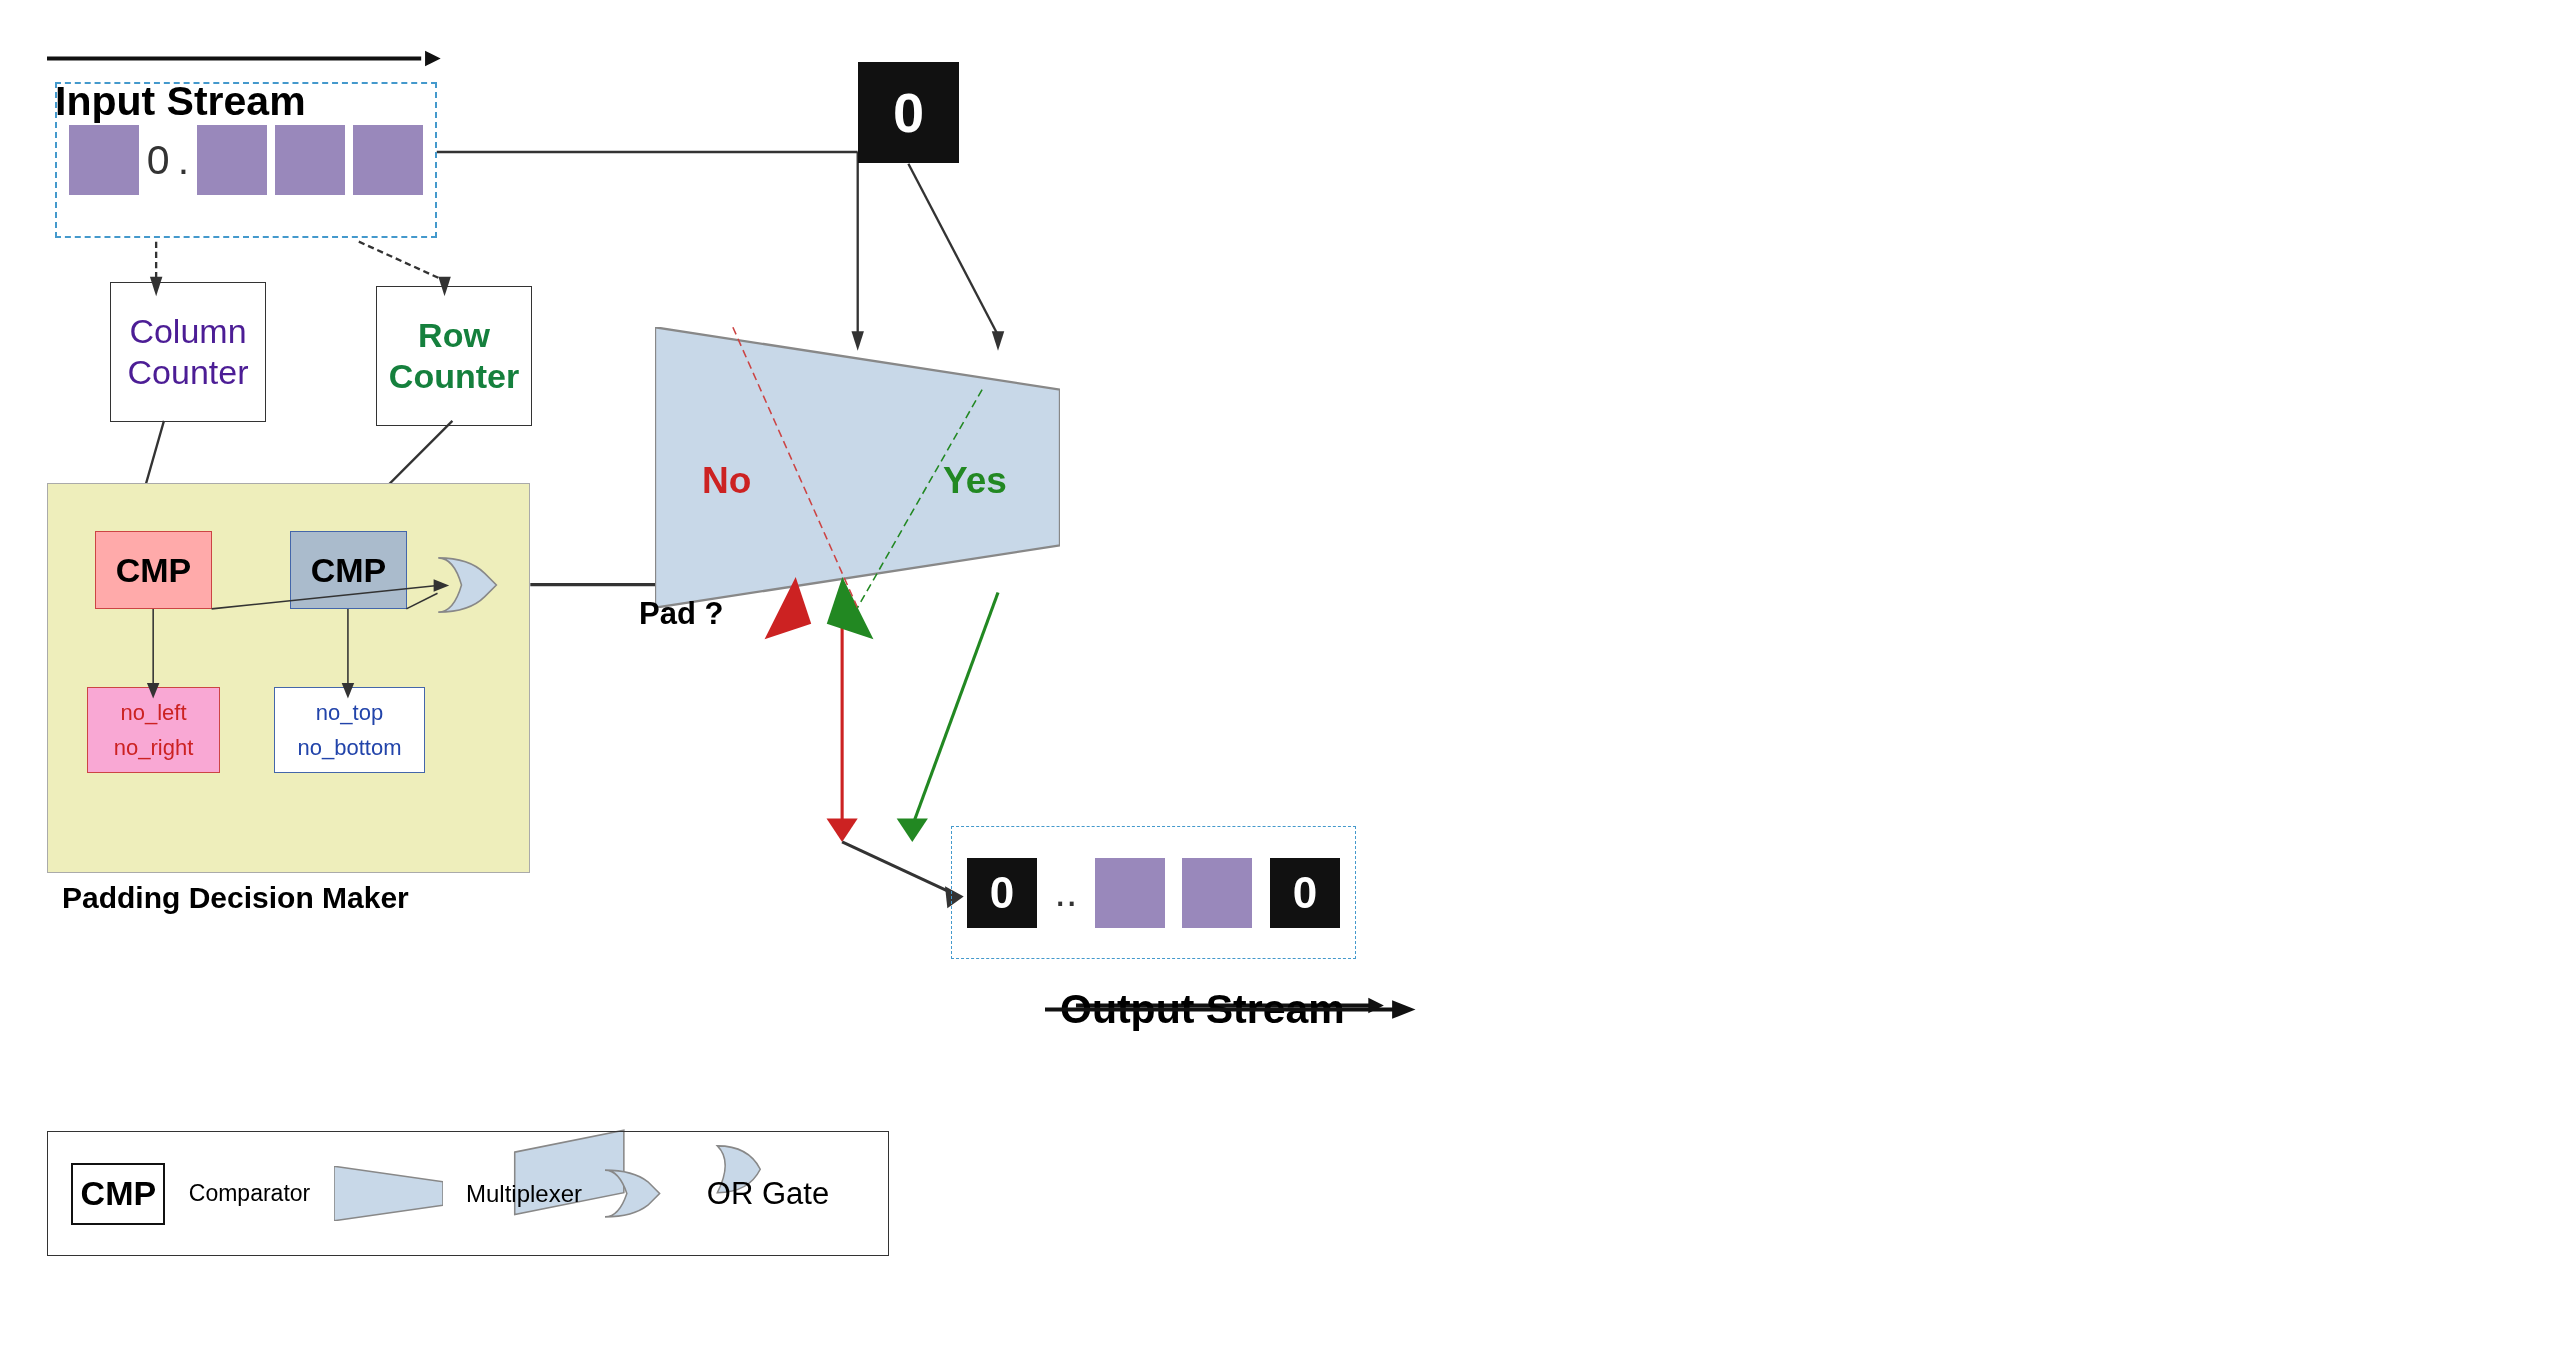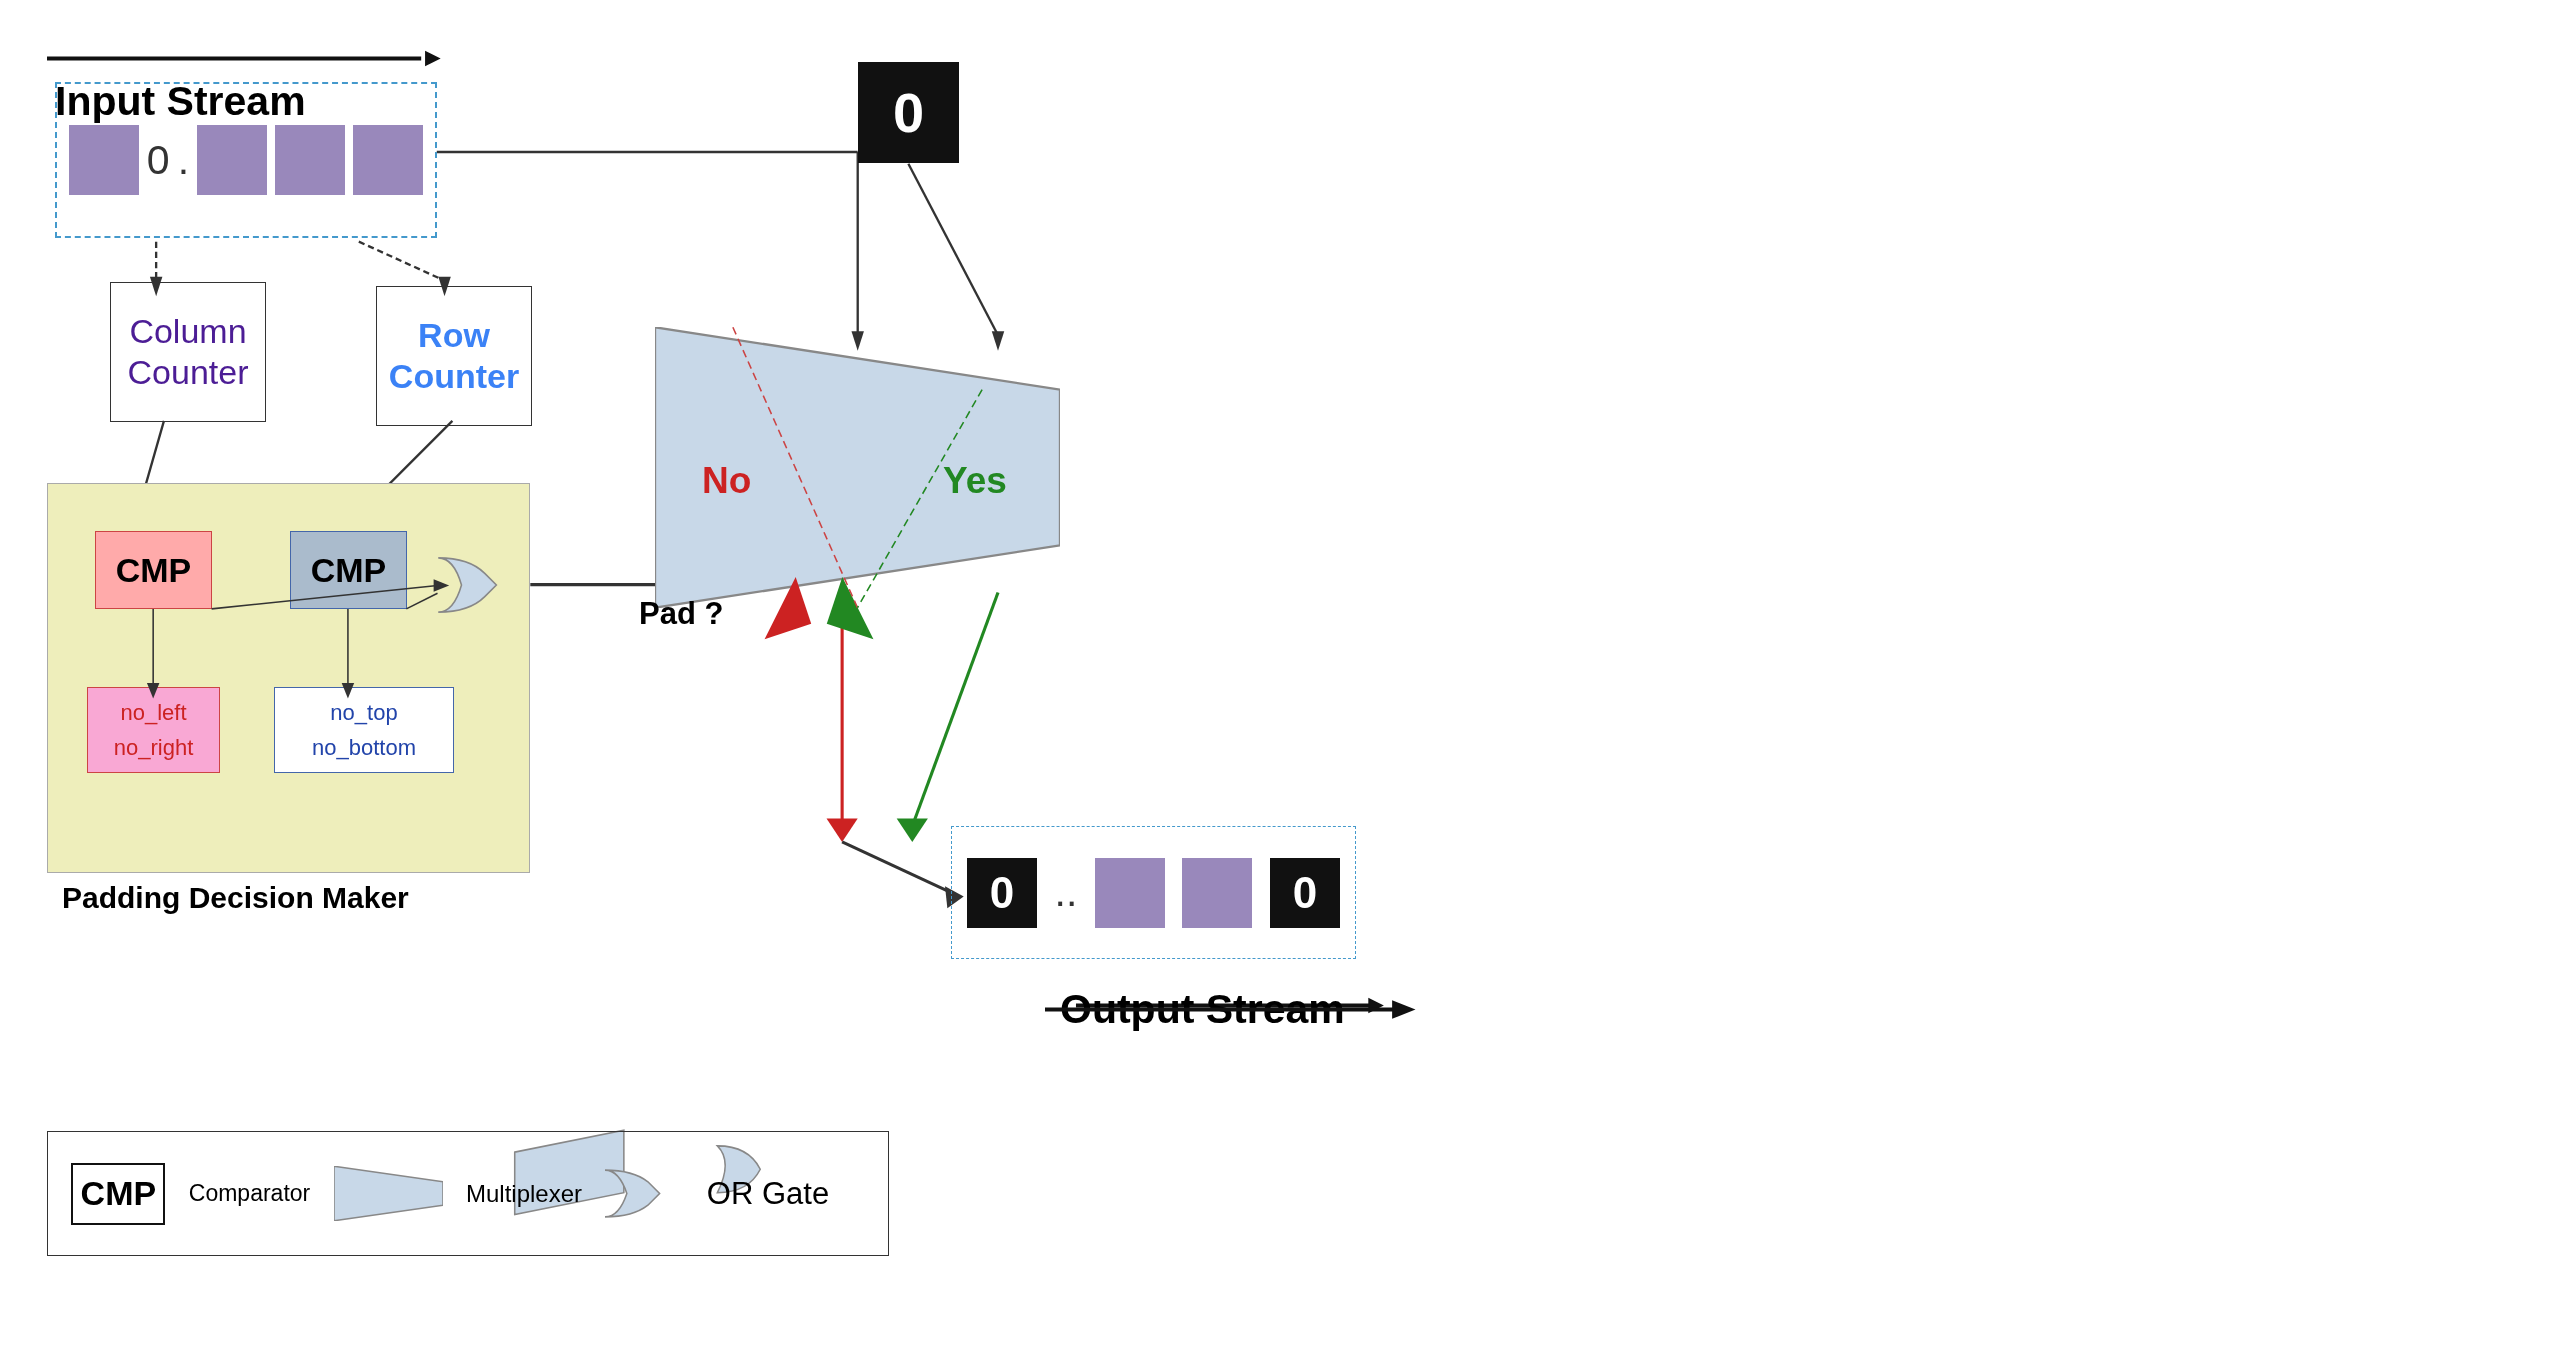--- a/index.html
+++ b/index.html
@@ -89,21 +89,21 @@
 </div>
 
 <div style="position:absolute; top:282px; left:110px; width:156px; height:140px;
             border:1.6px solid #333; display:flex; align-items:center; justify-content:center;
             font-size:34px; font-weight:normal; color:#4c1d95; text-align:center; line-height:1.2;">
   <span>Column<br>Counter</span>
 </div>
 
 <div style="position:absolute; top:286px; left:376px; width:156px; height:140px;
             border:1.6px solid #333; display:flex; align-items:center; justify-content:center;
-            font-size:34px; font-weight:bold; color:#3b82f6; text-align:center; line-height:1.2;">
+            font-size:34px; font-weight:bold; color:#15803d; text-align:center; line-height:1.2;">
   <span>Row<br>Counter</span>
 </div>
 
 <div style="position:absolute; top:483px; left:47px; width:483px; height:390px;
             background:#eeeebb; border:1.6px solid #aaa;">
 
   <div style="position:absolute; top:47px; left:47px; width:117px; height:78px;
               background:#ffaaaa; border:1.6px solid #cc4444;
               display:flex; align-items:center; justify-content:center;
               font-size:34px; font-weight:bold;">CMP</div>
@@ -115,21 +115,21 @@
 
   <div style="position:absolute; top:203px; left:39px; width:133px; height:86px;
               border:0.8px solid #cc4444; background:#f9a8d4;
               display:flex; flex-direction:column;
               align-items:center; justify-content:center;
               font-size:22px; color:#cc2222; line-height:1.6;">
     <span>no_left</span>
     <span>no_right</span>
   </div>
 
-  <div style="position:absolute; top:203px; left:226px; width:180px; height:86px;
+  <div style="position:absolute; top:203px; left:226px; width:151px; height:86px;
               border:0.8px solid #4466aa; background:#fff;
               display:flex; flex-direction:column;
               align-items:center; justify-content:center;
               font-size:22px; color:#2244aa; line-height:1.6;">
     <span>no_top</span>
     <span>no_bottom</span>
   </div>
 
   <svg style="position:absolute; top:70px; left:390px; width:78px; height:62px;" viewBox="0 0 100 80">
     <path d="M 0,5 Q 20,5 30,40 Q 20,75 0,75 Q 40,75 60,55 L 75,40 L 60,25 Q 40,5 0,5 Z" fill="#c8d8e8" stroke="#888" stroke-width="2"></path>

